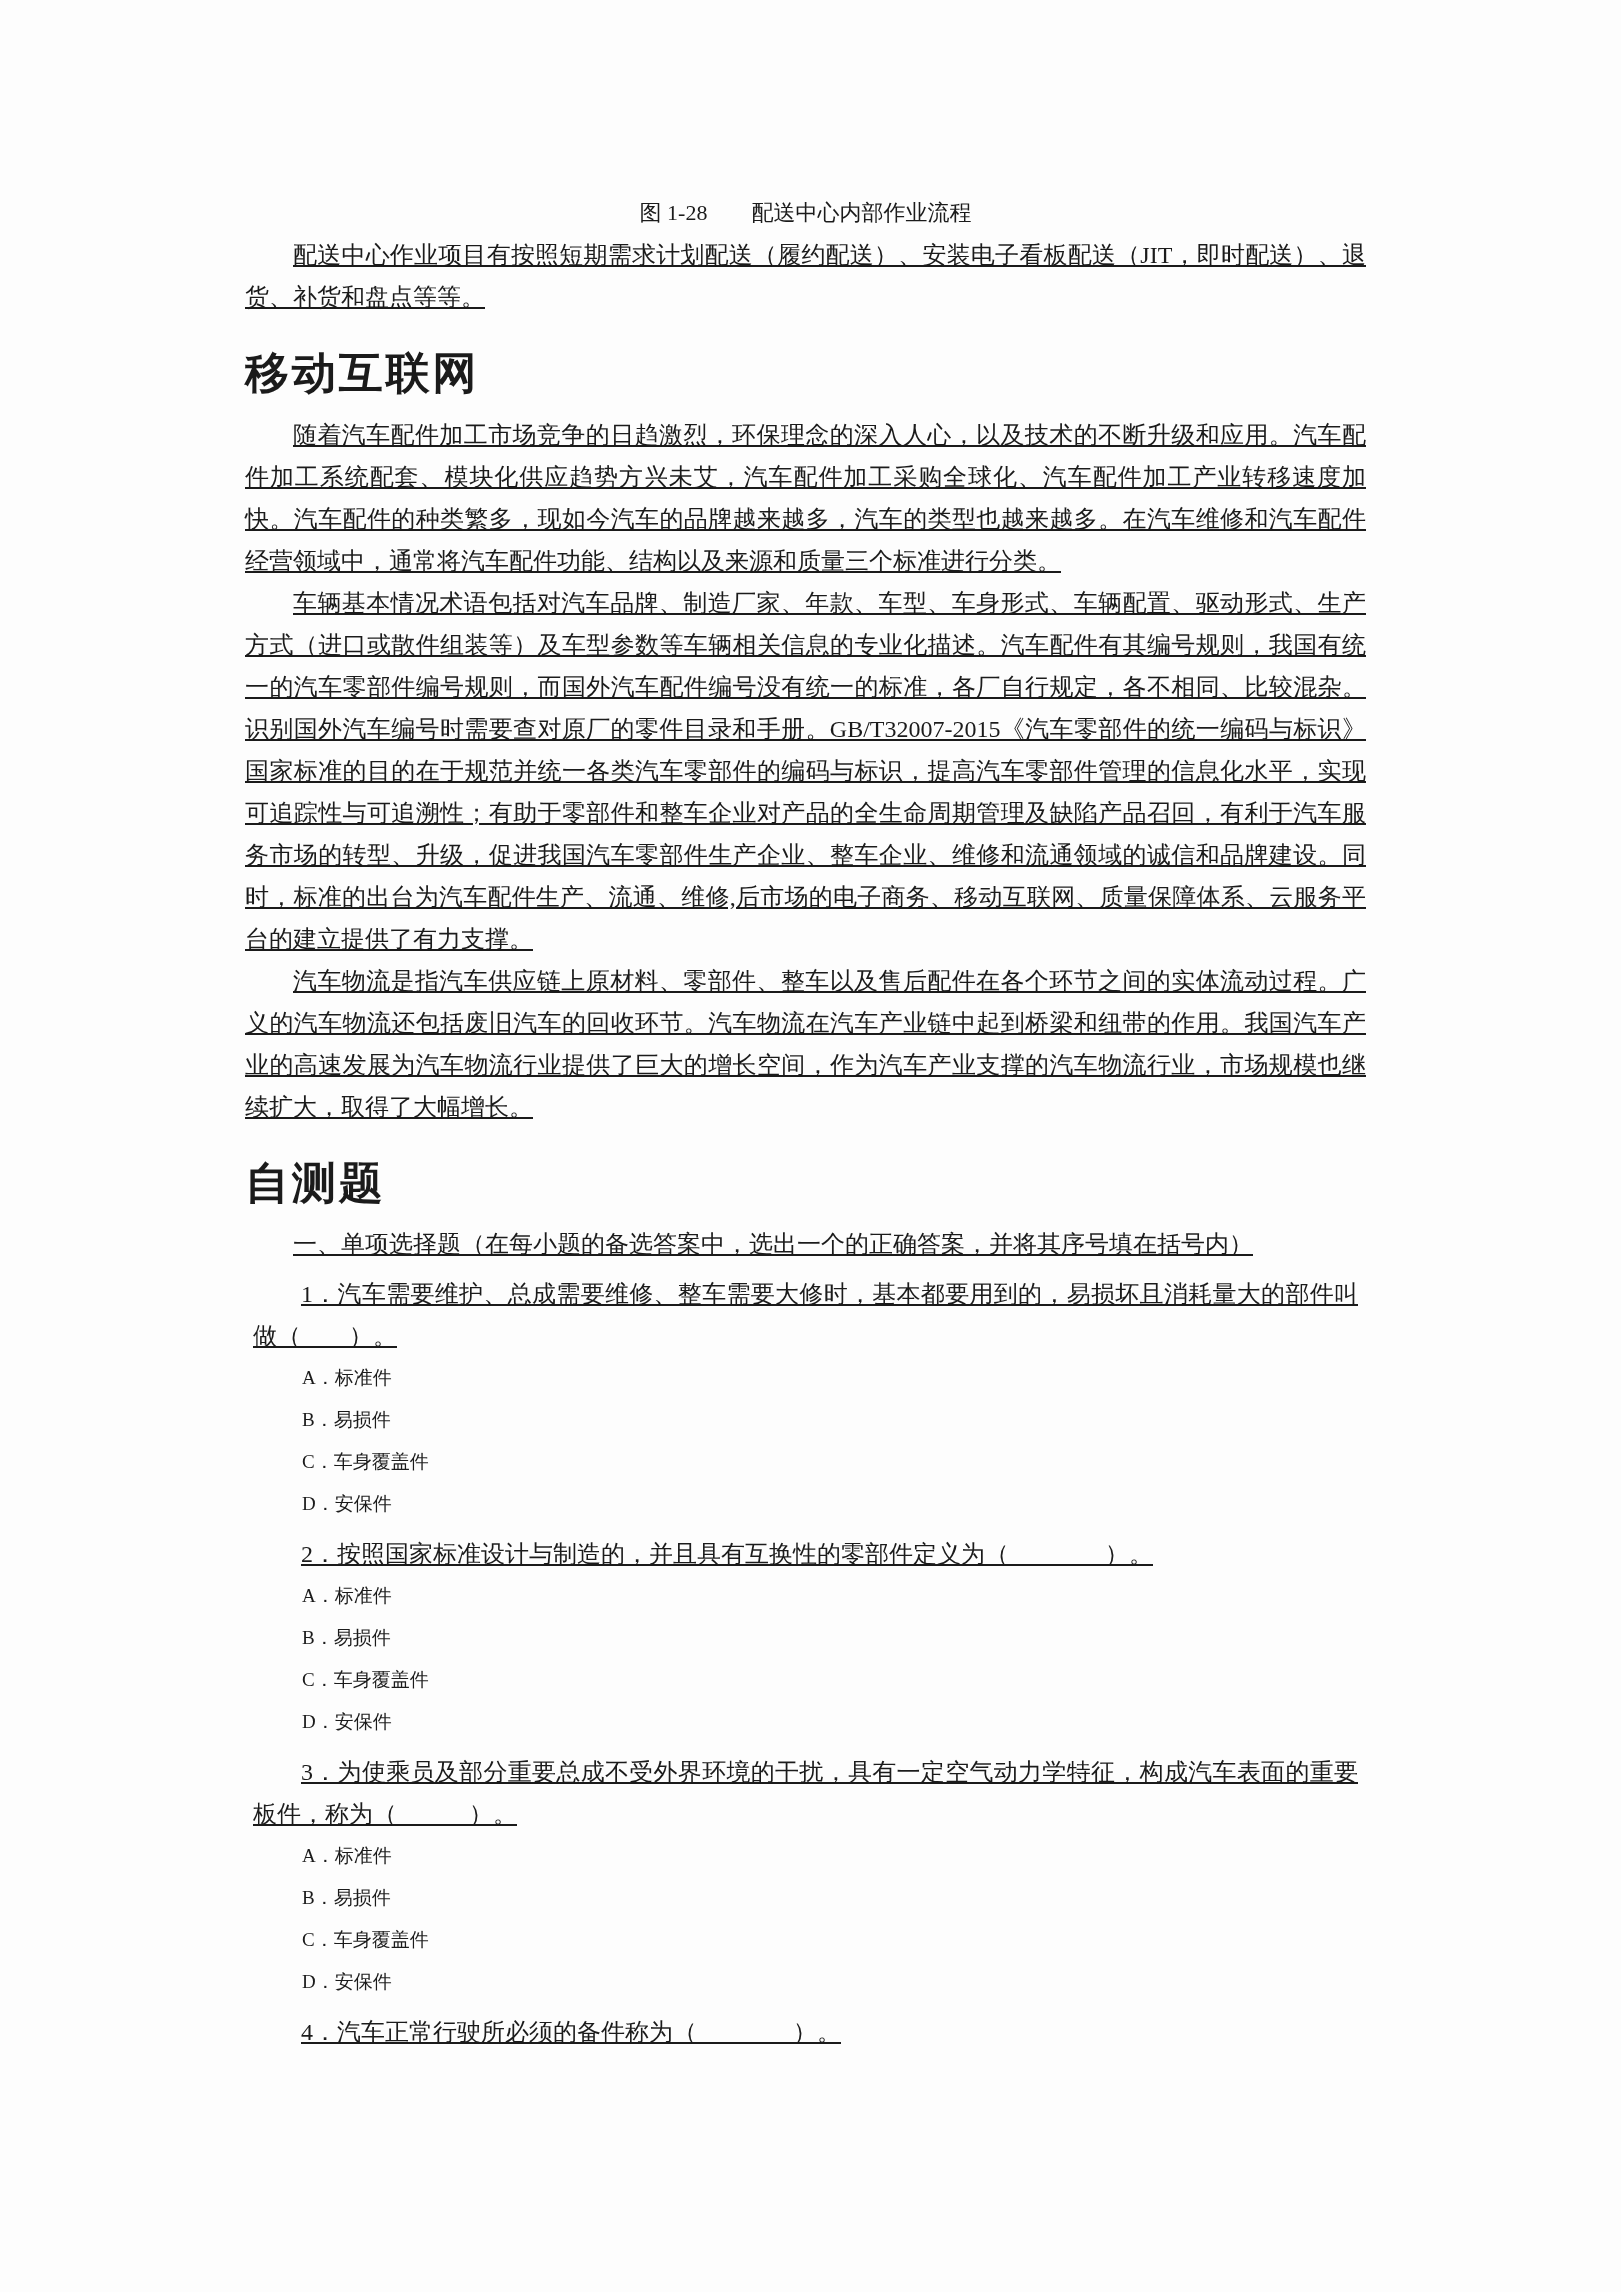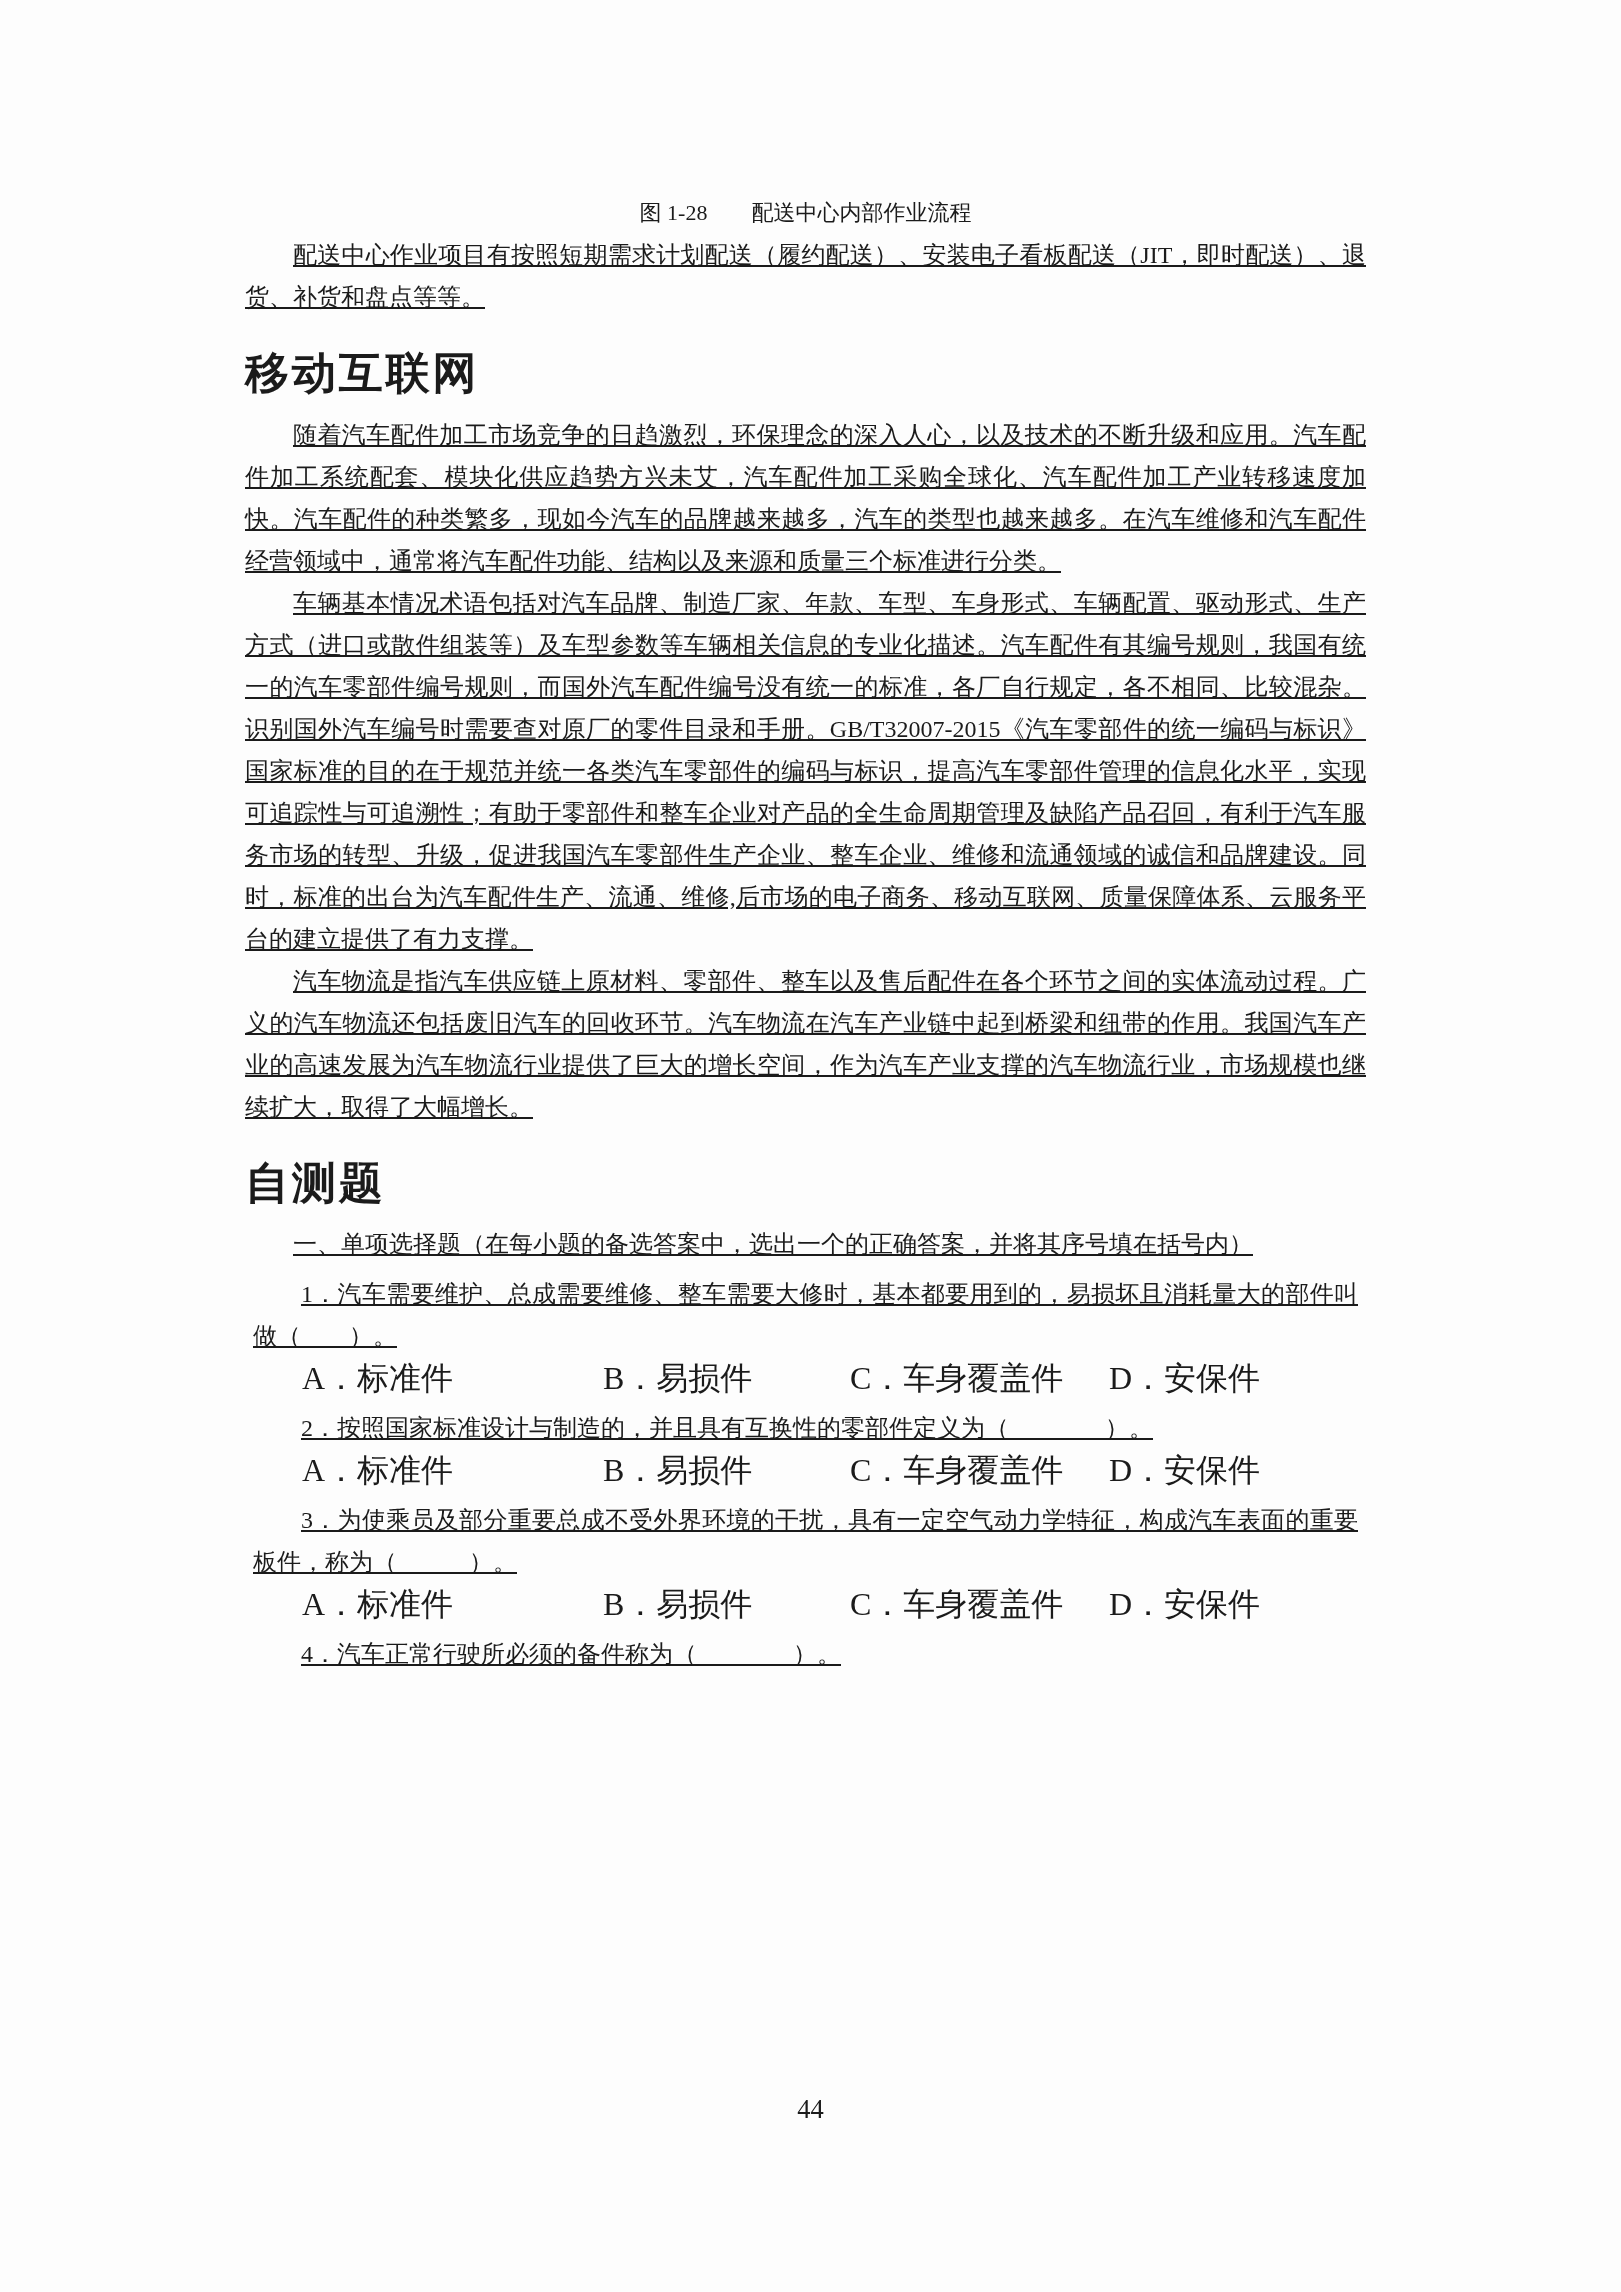--- a/index.html
+++ b/index.html
@@ -42,22 +42,23 @@
     font-weight: bold;
     letter-spacing: 2.9px;
     margin: 30px 0 16.7px 0;
   }
   .question-block {
     margin: 8px;
   }
   .options-row {
     display: flex;
     padding-left: 49px;
-    font-size: 32px;
+    font-size: 19px;
     line-height: 42px;
+    flex-direction: column;
   }
   .opt-a { width: 301px; }
   .opt-b { width: 247px; }
   .opt-c { width: 259px; }
   .opt-d { flex: 1; }
   .page-number {
     position: absolute;
     left: 0;
     right: 0;
     top: 2094px;
@@ -112,16 +113,15 @@
       <span class="opt-b">B．易损件</span>
       <span class="opt-c">C．车身覆盖件</span>
       <span class="opt-d">D．安保件</span>
     </div>
   </div>
 
   <div class="question-block">
     <p class="body-text indent">4．汽车正常行驶所必须的备件称为（　　　　）。</p>
   </div>
 
-  <div class="page-number">44</div>
 
 </div>
 
 
 </body></html>

